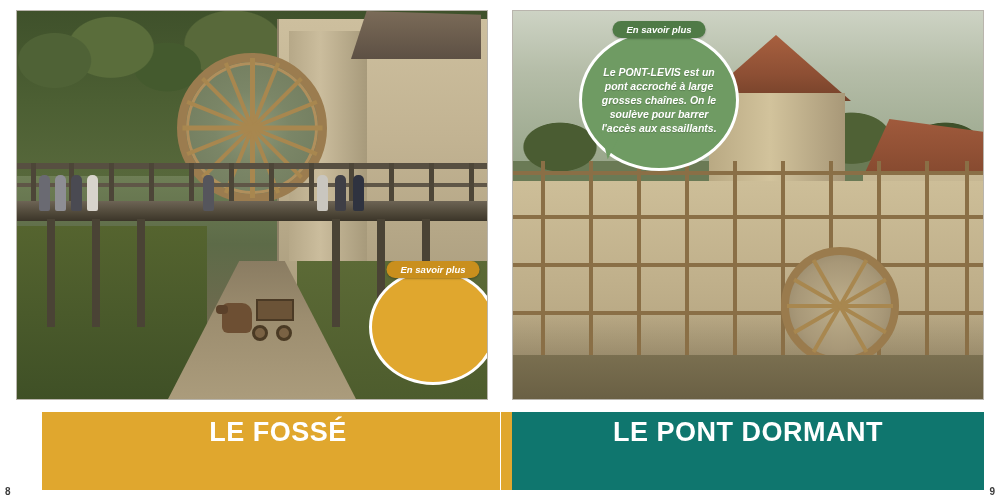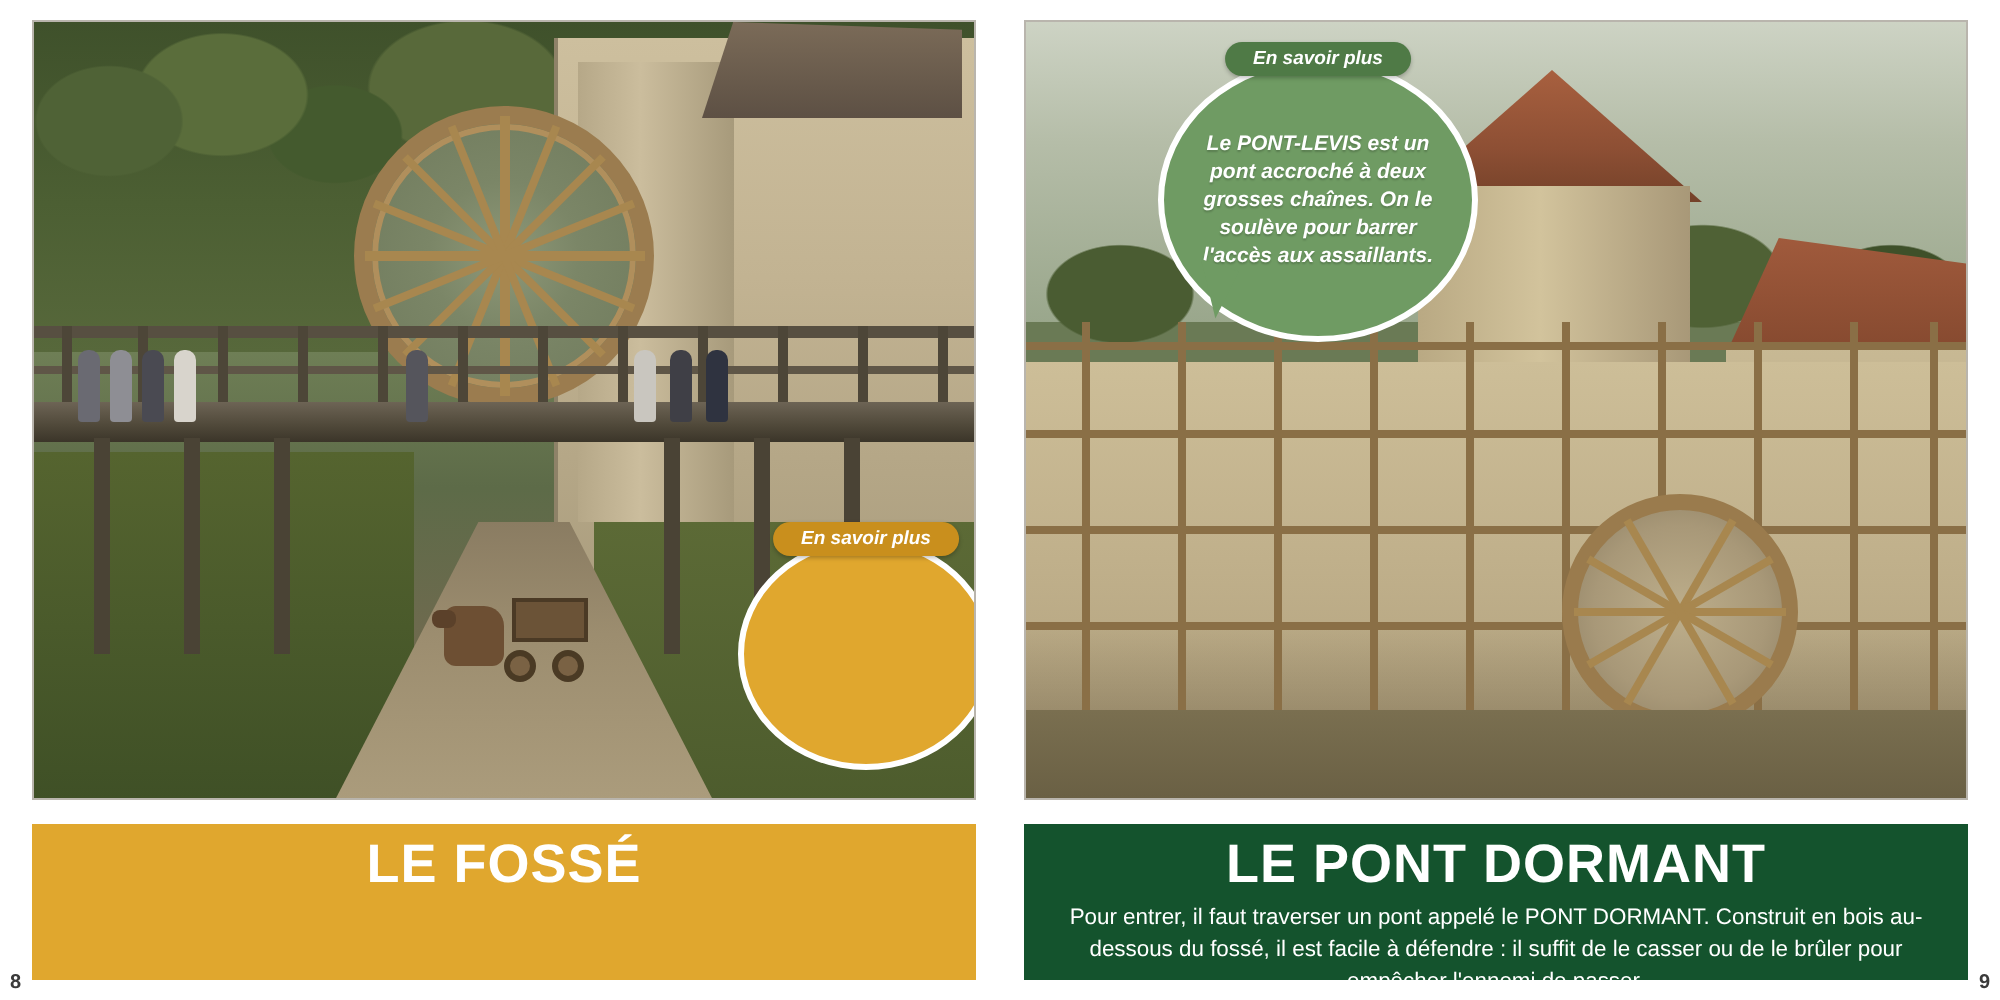--- a/index.html
+++ b/index.html
@@ -243,22 +243,22 @@
 
   
   .caption {
     margin-top: 12px;
     width: 100%;
     height: 78px;
     padding: 7px 14px 8px 14px;
     color: #ffffff;
     display: flex; flex-direction: column; align-items: center; justify-content: flex-start;
   }
-  .caption.gold { background: #e0a72e; }
-  .caption.green { background: #14532d; }
+  .caption.gold { background: #e0a72e; margin-left: 26px; }
+  .caption.green { background: #0f766e; }
   .caption h2 {
     margin: 0 0 5px 0;
     font-size: 27px;
     font-weight: bold;
     letter-spacing: .5px;
     line-height: 1;
   }
   .caption p {
     margin: 0;
     font-size: 11.2px;
@@ -404,26 +404,25 @@
         <i style="transform:rotate(60deg)"></i>
         <i style="transform:rotate(90deg)"></i>
         <i style="transform:rotate(120deg)"></i>
         <i style="transform:rotate(150deg)"></i>
       </div>
 
       <div class="r-ground"></div>
 
       <div class="bubble bubble-right">
         <div class="ribbon">En savoir plus</div>
-        <div class="bubble-text">Le PONT-LEVIS est un pont accroché à deux grosses chaînes. On le soulève pour barrer l'accès aux assaillants.</div>
+        <div class="bubble-text">Le PONT-LEVIS est un pont accroché à large grosses chaînes. On le soulève pour barrer l'accès aux assaillants.</div>
         <div class="tail"></div>
       </div>
     </div>
 
     <div class="caption green">
       <h2>LE PONT DORMANT</h2>
-      <p>Pour entrer, il faut traverser un pont appelé le PONT DORMANT. Construit en bois au-dessous du fossé, il est facile à défendre : il suffit de le casser ou de le brûler pour empêcher l'ennemi de passer.</p>
     </div>
 
     <div class="folio folio-right">9</div>
   </div>
 
 </div>
 
 </body></html>

